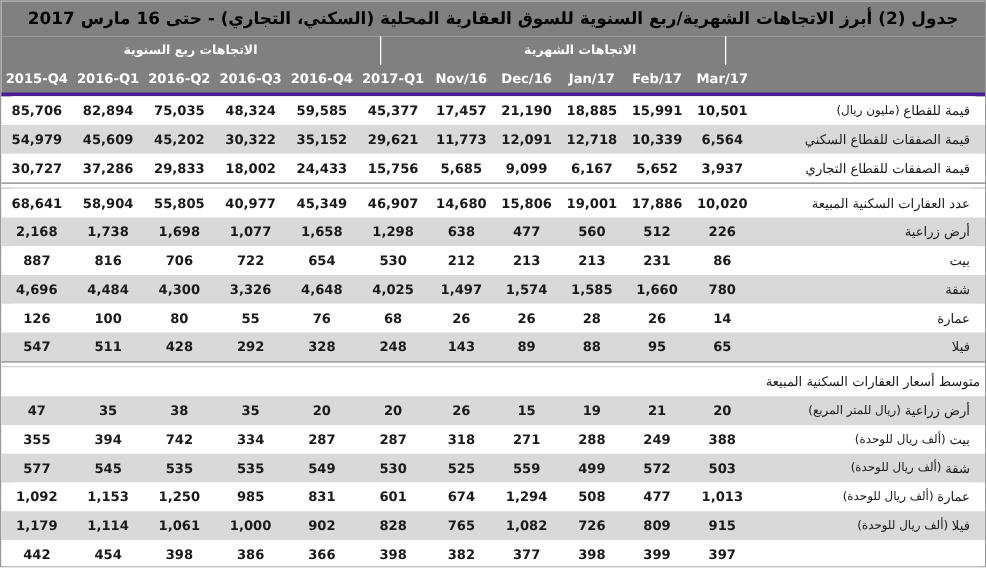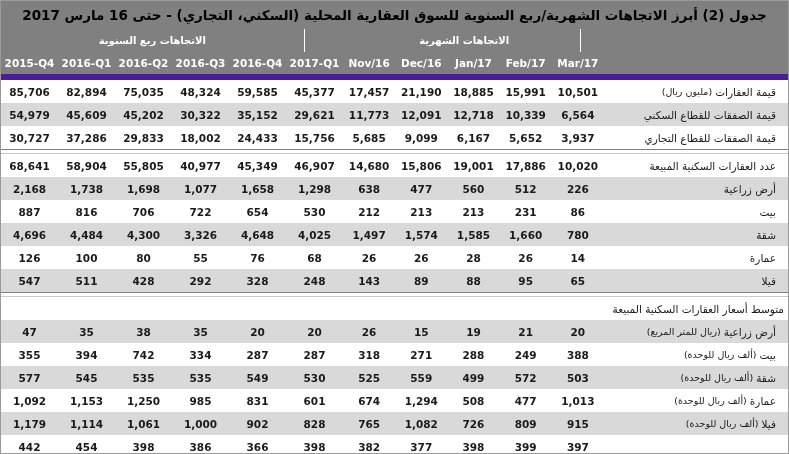--- a/index.html
+++ b/index.html
@@ -59,21 +59,21 @@
 
   
   .colhead-row {
     height: 22px;
     background: #808080;
     color: #ffffff;
     display: flex;
     direction: ltr;
     font-size: 10.5px;
     font-weight: bold;
-    border-bottom: 6px solid #4c1d95;
+    border-bottom: 3px solid #4c1d95;
   }
   .colhead-cell {
     display: flex;
     align-items: center;
     justify-content: center;
     box-sizing: border-box;
     height: 100%;
   }
   .colhead-label {
     width: 184px;
@@ -179,21 +179,21 @@
         <div class="cell-num q2">75,035</div>
         <div class="cell-num q3">48,324</div>
         <div class="cell-num q4">59,585</div>
         <div class="cell-num q5">45,377</div>
         <div class="cell-num m0">17,457</div>
         <div class="cell-num m1">21,190</div>
         <div class="cell-num m2">18,885</div>
         <div class="cell-num m3">15,991</div>
         <div class="cell-num m4">10,501</div>
         <div class="cell-label">
-          <span>قيمة العقارات</span>
+          <span>قيمة للقطاع</span>
           <span class="unit">(مليون ريال)</span>
         </div>
       </div>
       <div class="data-row shaded">
         <div class="cell-num q0">54,979</div>
         <div class="cell-num q1">45,609</div>
         <div class="cell-num q2">45,202</div>
         <div class="cell-num q3">30,322</div>
         <div class="cell-num q4">35,152</div>
         <div class="cell-num q5">29,621</div>

